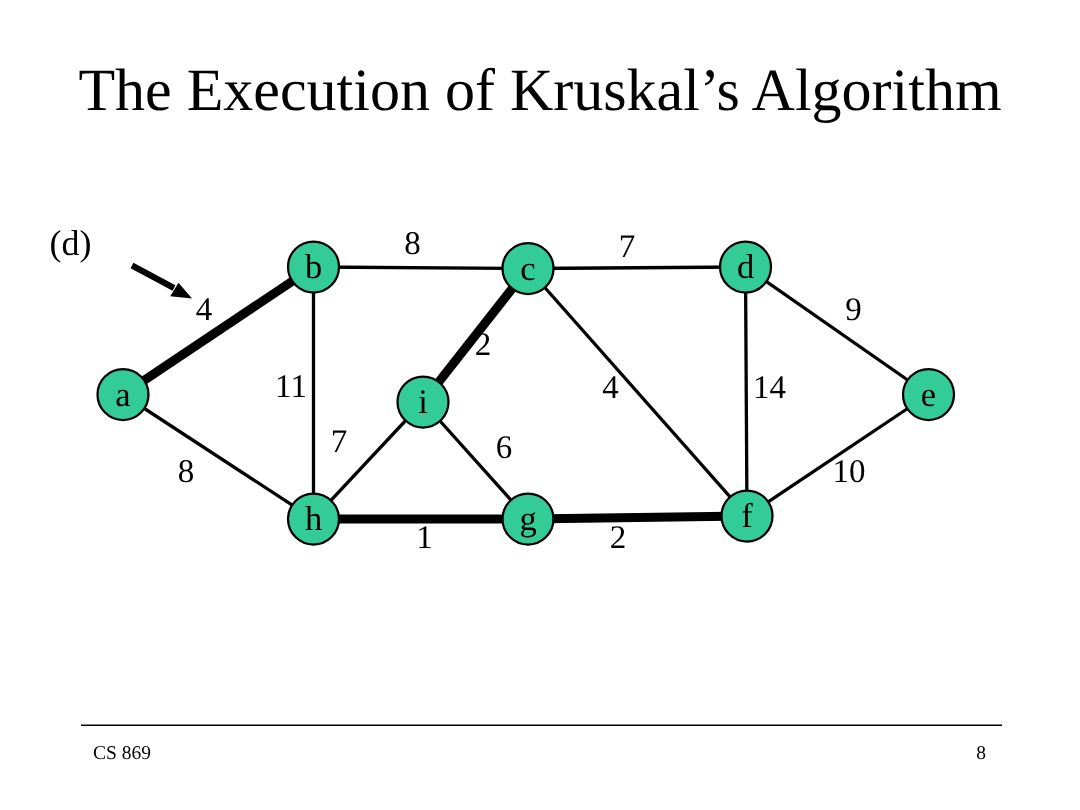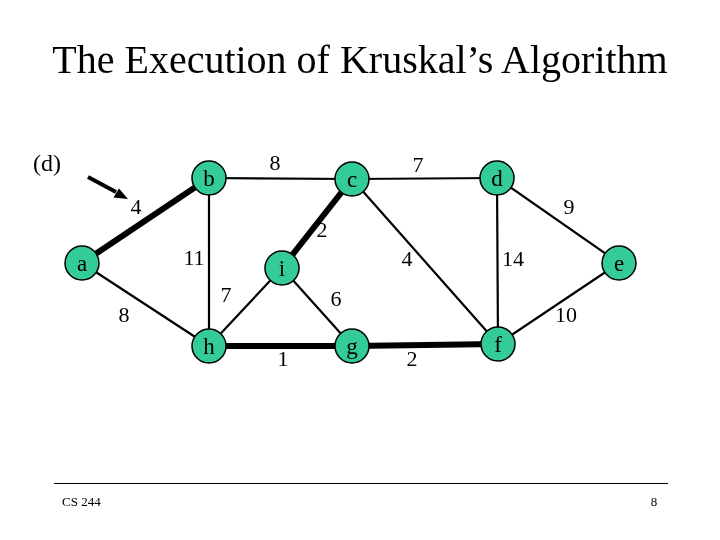--- a/index.html
+++ b/index.html
@@ -168,16 +168,16 @@
         <text class="node-label" x="209" y="346">h</text>
       </g>
       <g>
         <circle class="node-circle" cx="282" cy="268" r="17"></circle>
         <text class="node-label" x="282" y="268">i</text>
       </g>
     </g>
   </svg>
 
   <div class="footer-rule"></div>
-  <div class="footer-course">CS 244</div>
+  <div class="footer-course">CS 869</div>
   <div class="footer-page">8</div>
 
 </div>
 
 </body></html>

